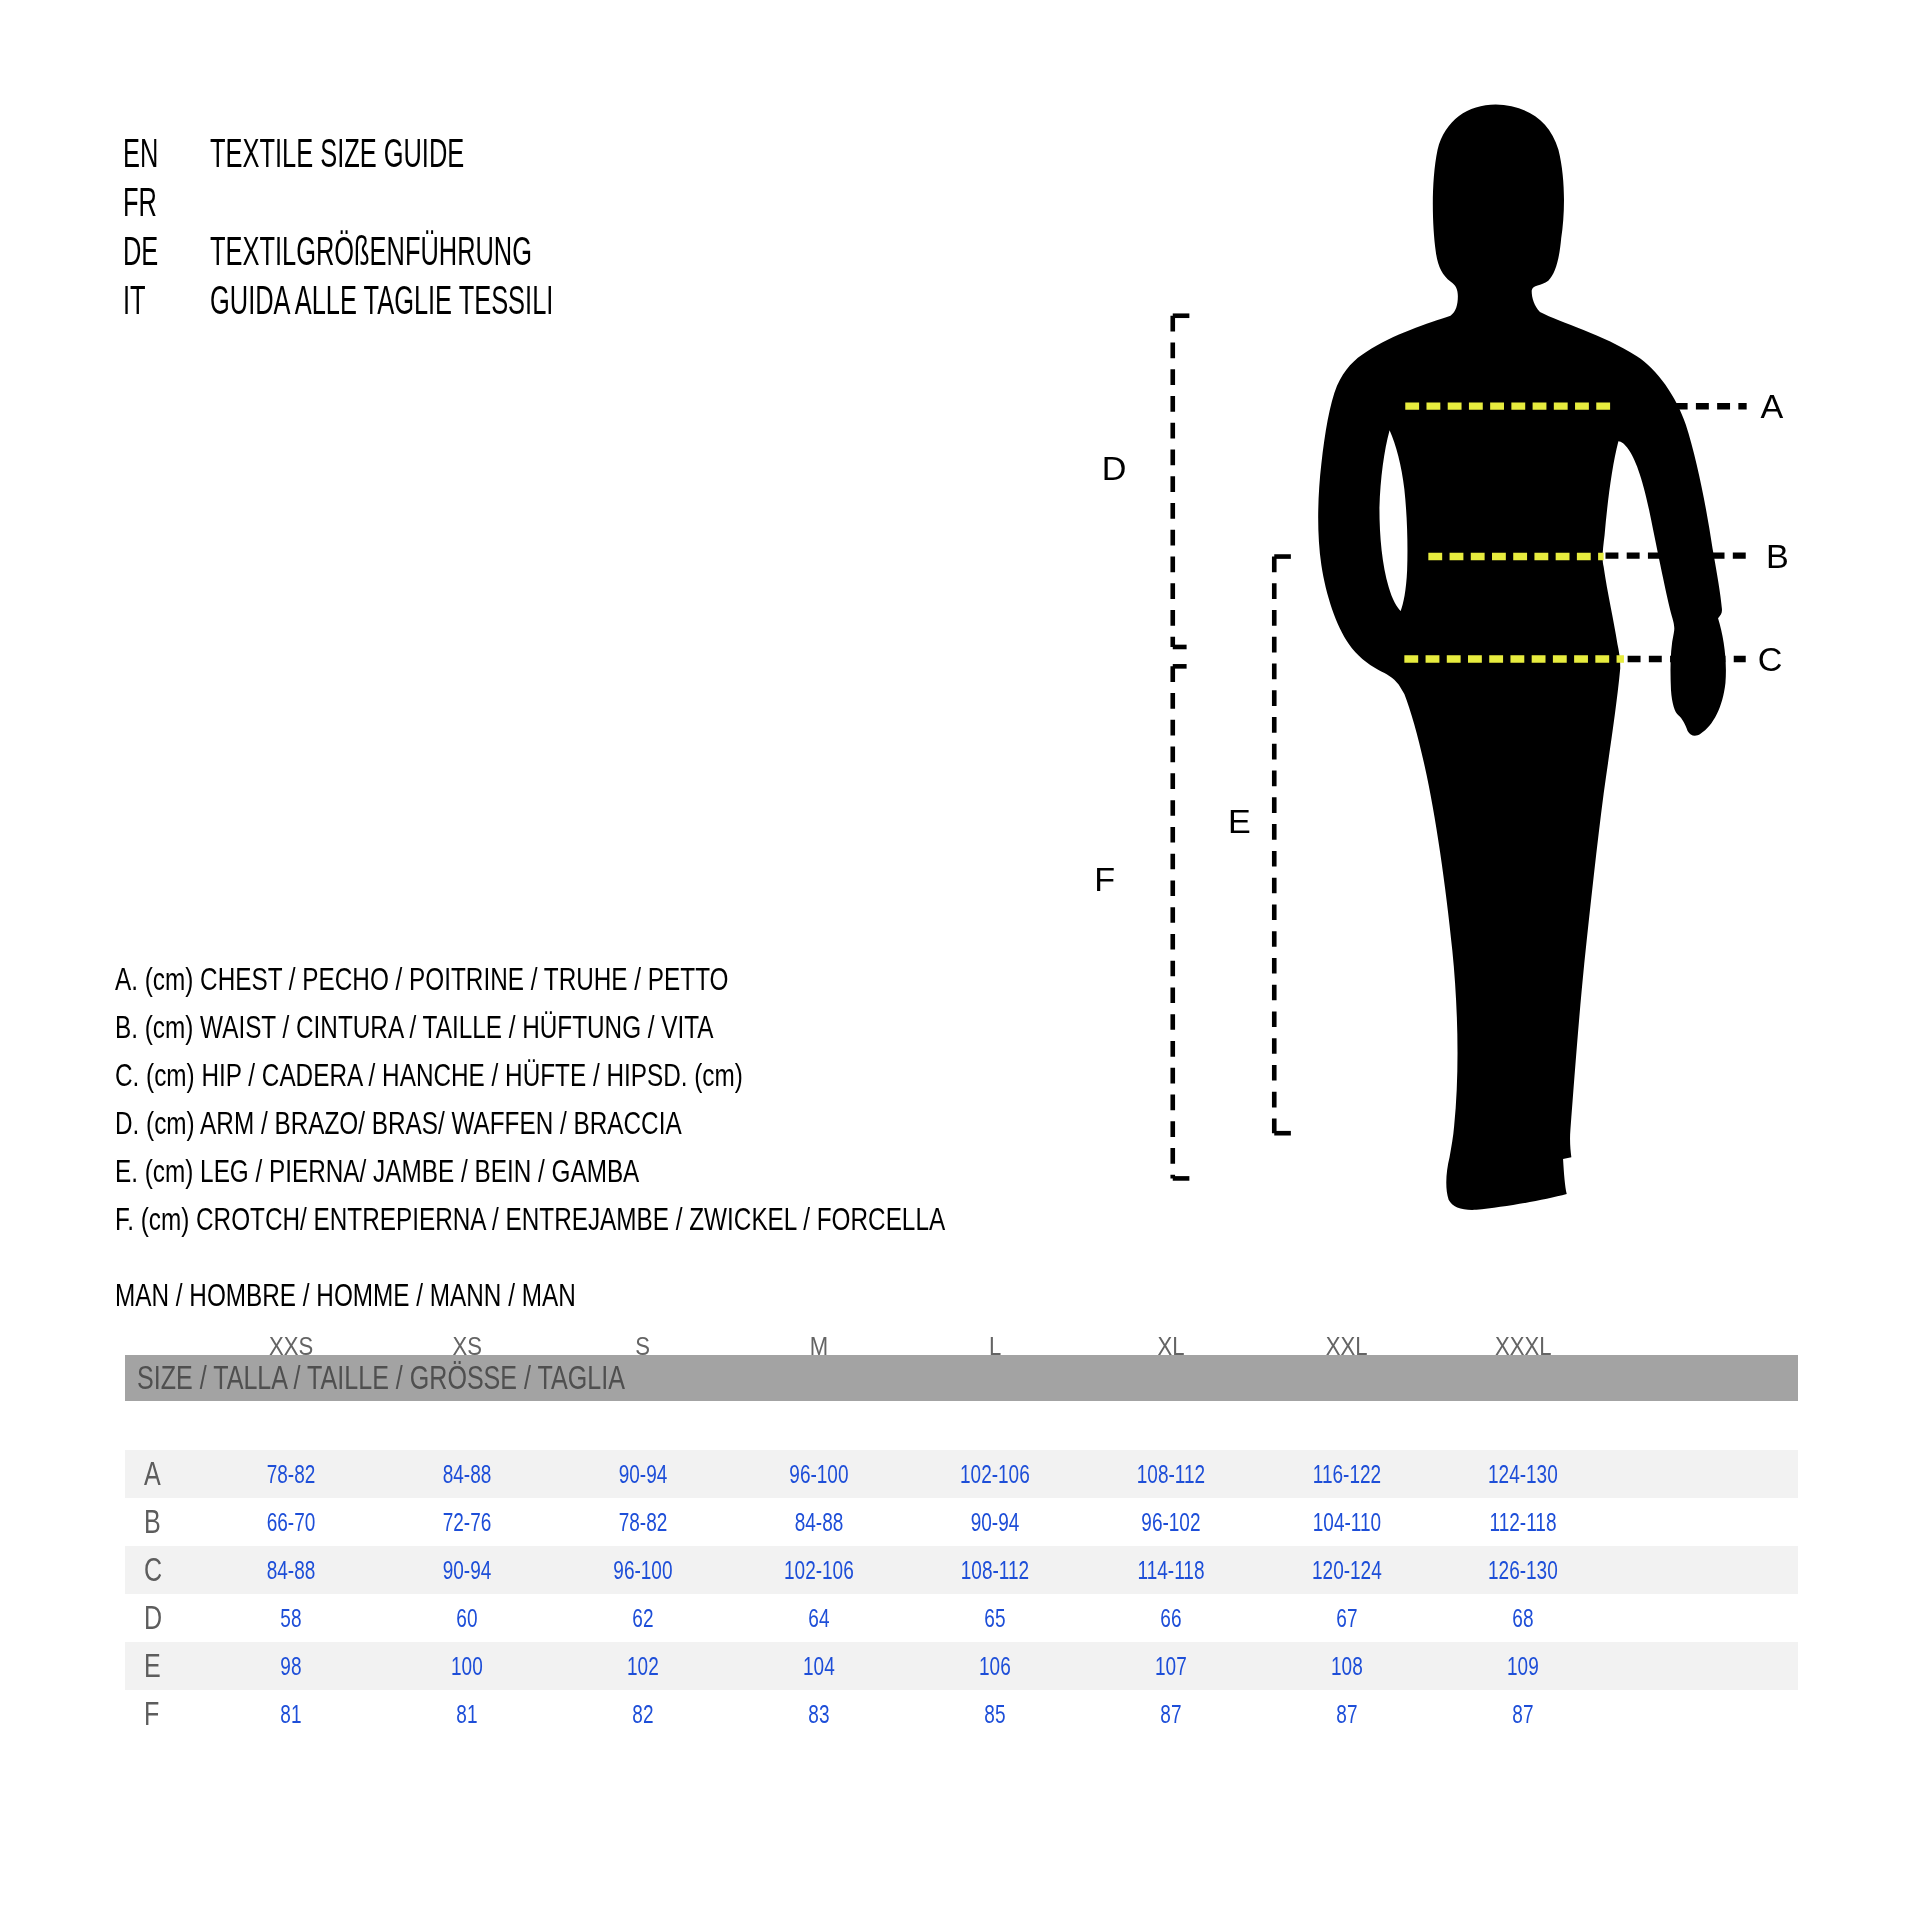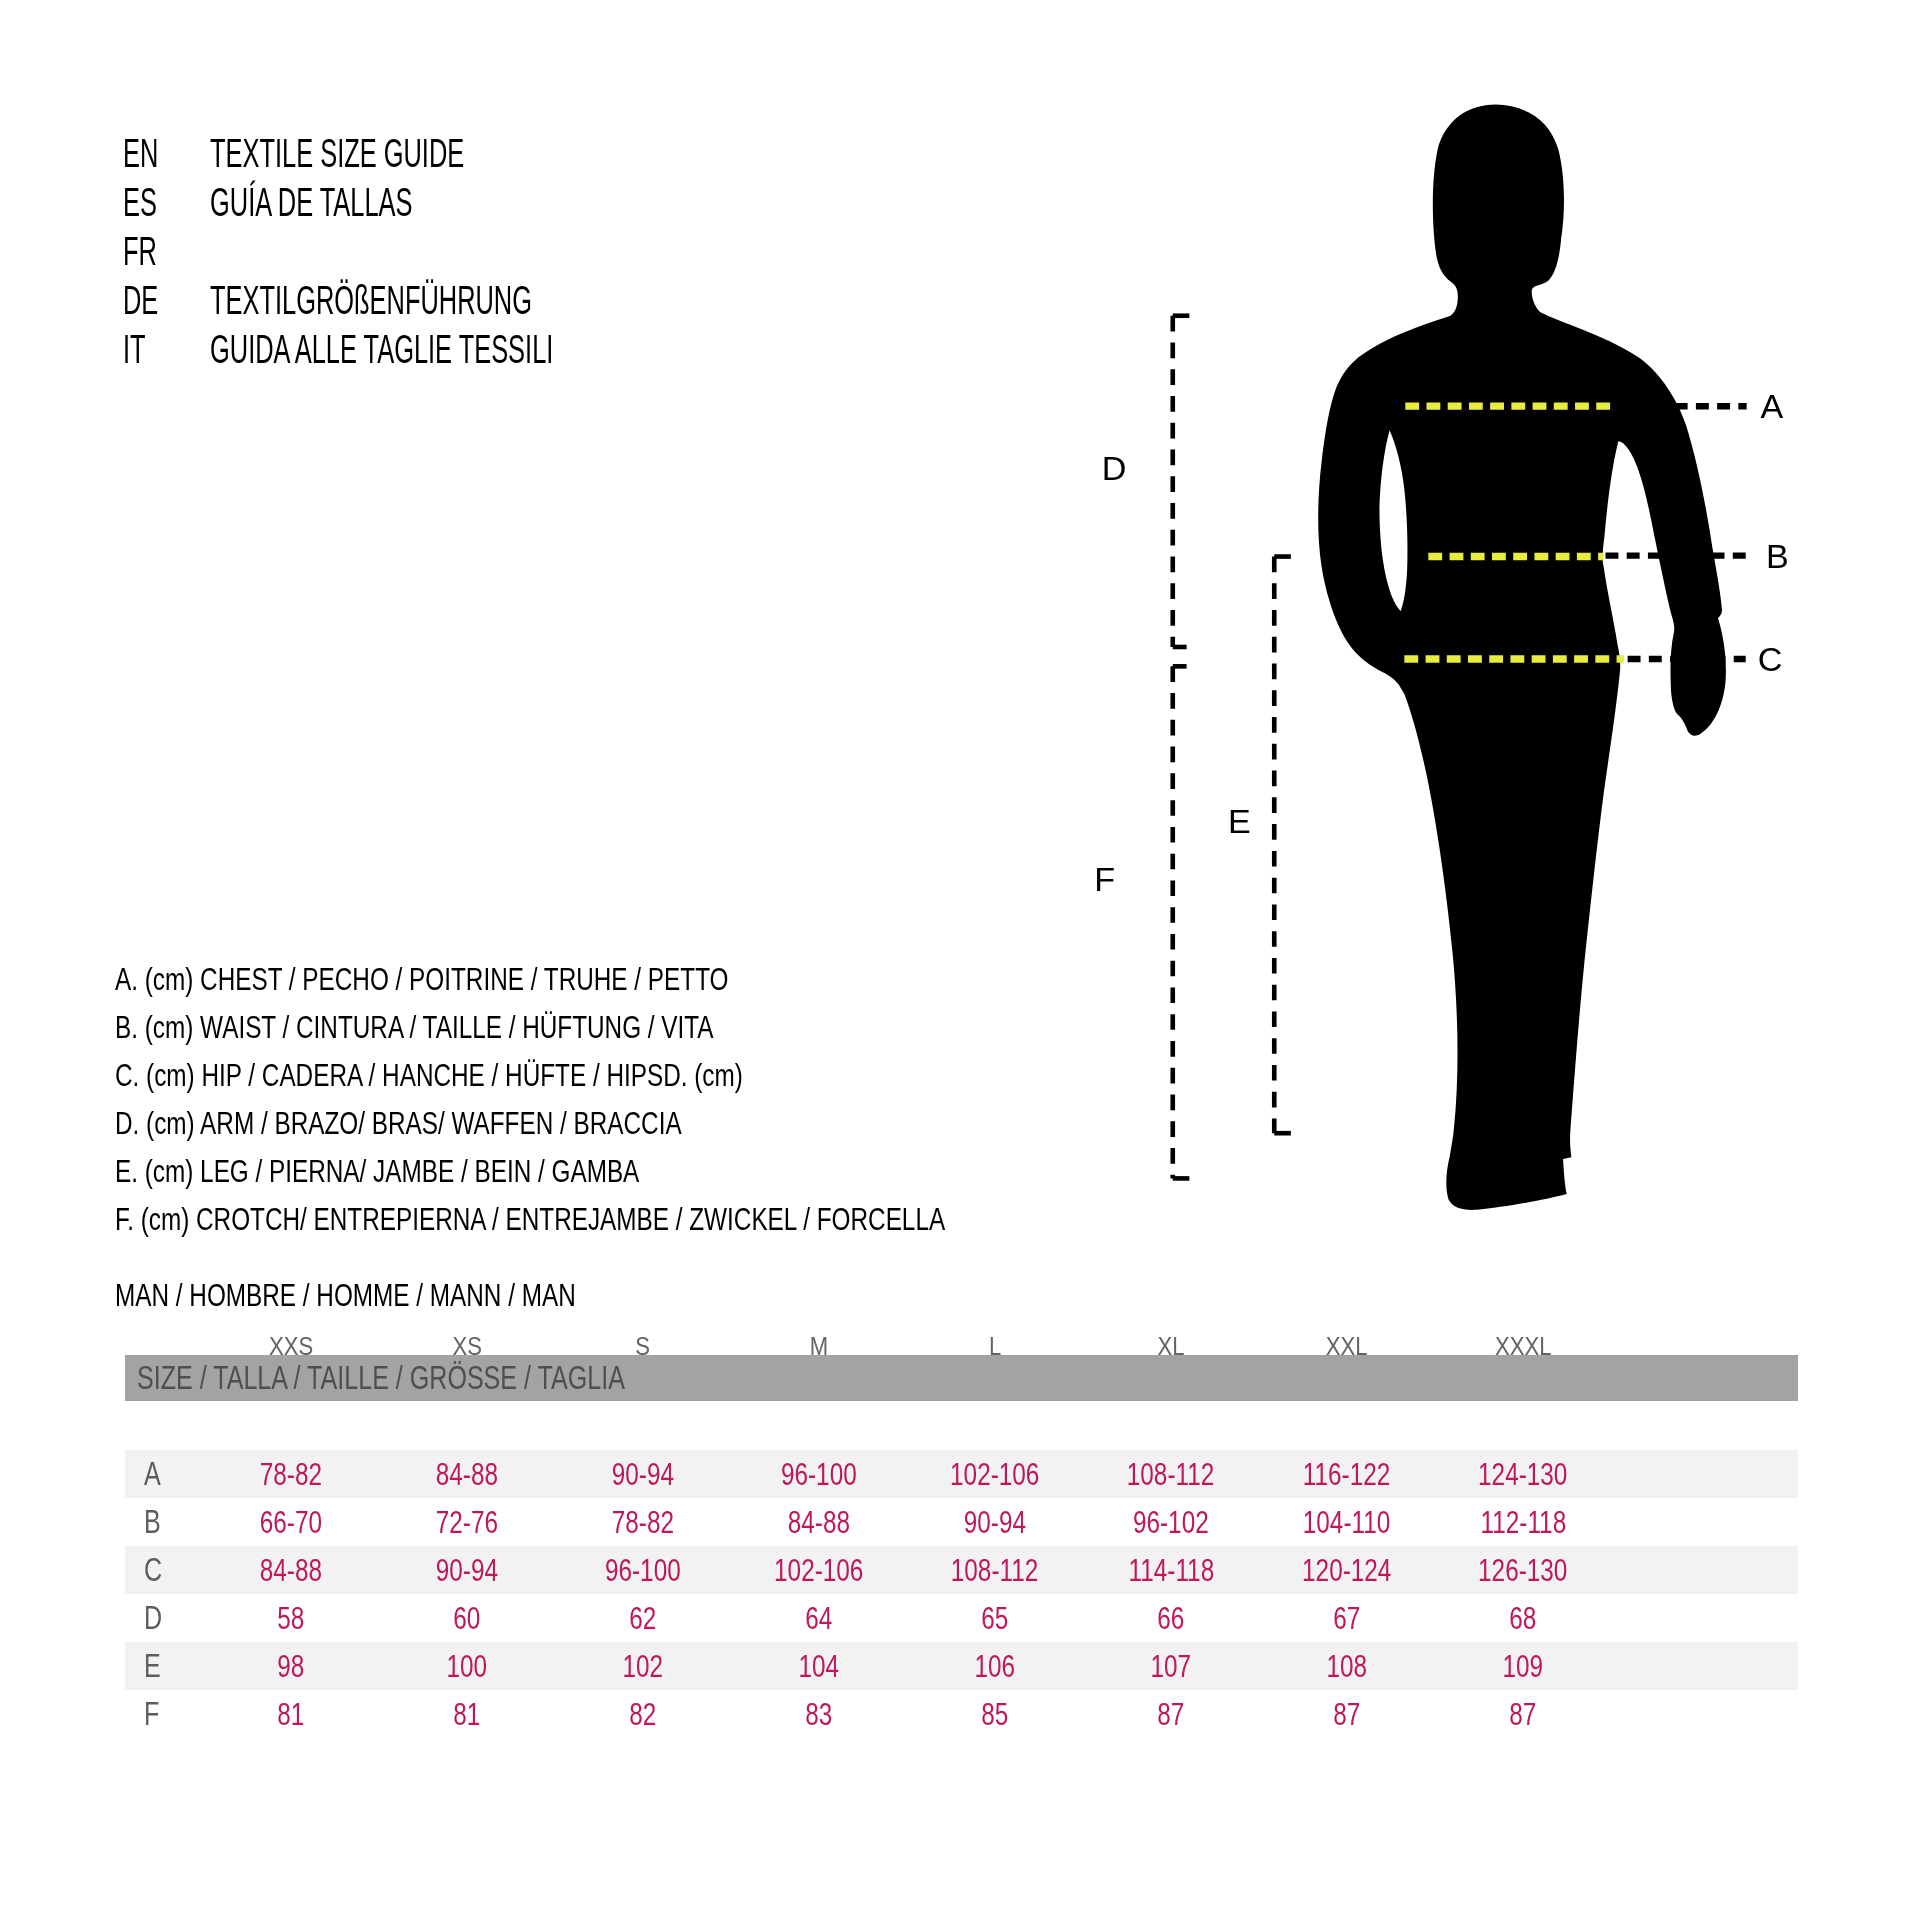--- a/index.html
+++ b/index.html
@@ -21,45 +21,41 @@
   .category-line{position:absolute;left:115px;top:1271px;height:48px;display:flex;align-items:center;font-size:32px;}
 
   
   .tbl-header-bar{position:absolute;left:125px;top:1355px;width:1673px;height:46px;background:#a3a3a3;
                   display:flex;align-items:center;padding-left:12px;box-sizing:border-box;
                   font-size:33px;color:#4f4f4f;}
   .tbl-row{position:absolute;left:125px;width:1673px;height:48px;display:flex;align-items:center;}
   .tbl-row.banded{background:#f2f2f2;}
   .tbl-row .rowlabel{flex:0 0 78px;width:78px;padding-left:18.5px;box-sizing:border-box;
                      font-size:33px;color:#5d5d5d;}
-  .tbl-row .cell{flex:0 0 176px;width:176px;text-align:center;font-size:32px;color:#be185d;}
+  .tbl-row .cell{flex:0 0 176px;width:176px;text-align:center;font-size:25px;color:#1d4ed8;}
   .tbl-row.colhead .cell{font-size:26px;color:#646464;}
   .tbl-row.colhead .cell .condc{transform:scaleX(0.85);}
 
   
   .figure-svg{position:absolute;left:1061px;top:74px;}
   .bdash{stroke:#000;stroke-width:7;stroke-dasharray:14 9;}
   .ydash{stroke-width:8;stroke-dasharray:15 8;}
   .vdash{stroke:#000;stroke-width:5;stroke-dasharray:17 12;fill:none;}
   .tick{stroke:#000;stroke-width:5;}
   .callout{font-family:"Liberation Sans", sans-serif;font-size:37px;fill:#000;}
 </style>
 </head>
 <body>
 
 <div class="page">
 
   <div class="title-block">
     <div class="title-row">
       <span class="code"><span class="condt">EN</span></span>
       <span><span class="condt">TEXTILE SIZE GUIDE</span></span>
-    </div>
-    <div class="title-row">
-      <span class="code"><span class="condt">ES</span></span>
-      <span><span class="condt">GUÍA DE TALLAS</span></span>
     </div>
     <div class="title-row">
       <span class="code"><span class="condt">FR</span></span>
     </div>
     <div class="title-row">
       <span class="code"><span class="condt">DE</span></span>
       <span><span class="condt">TEXTILGRÖßENFÜHRUNG</span></span>
     </div>
     <div class="title-row">
       <span class="code"><span class="condt">IT</span></span>

